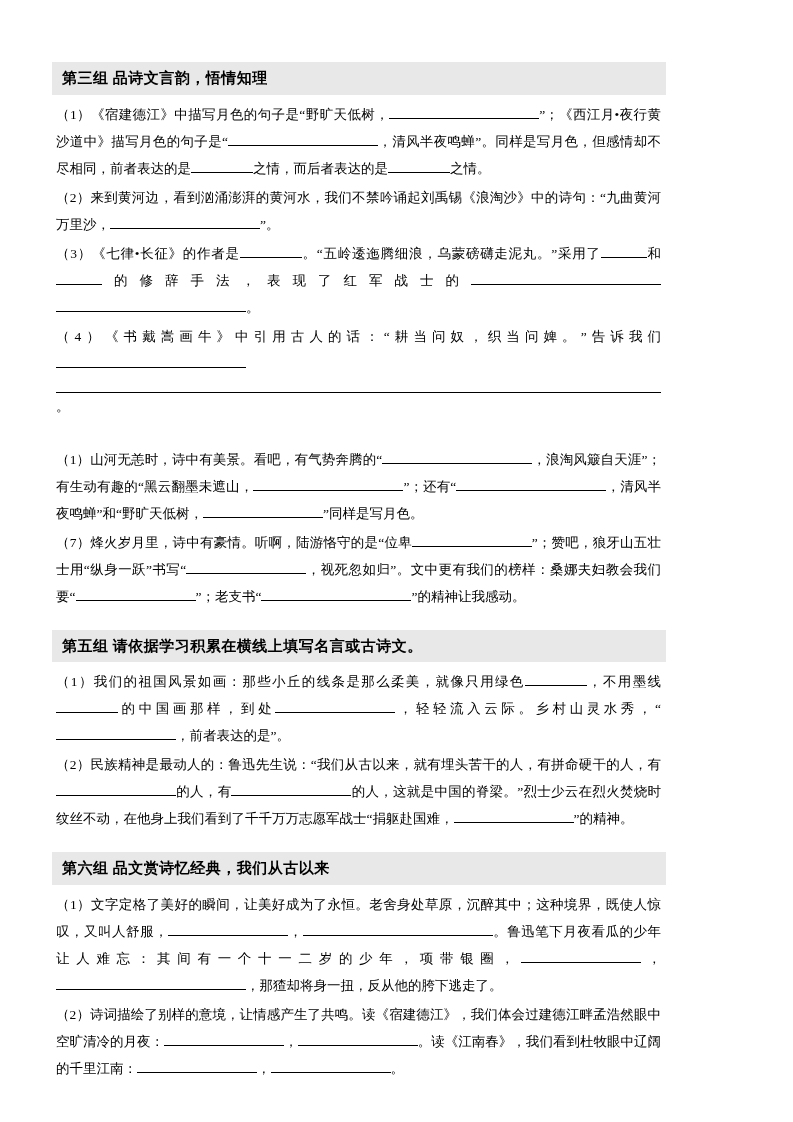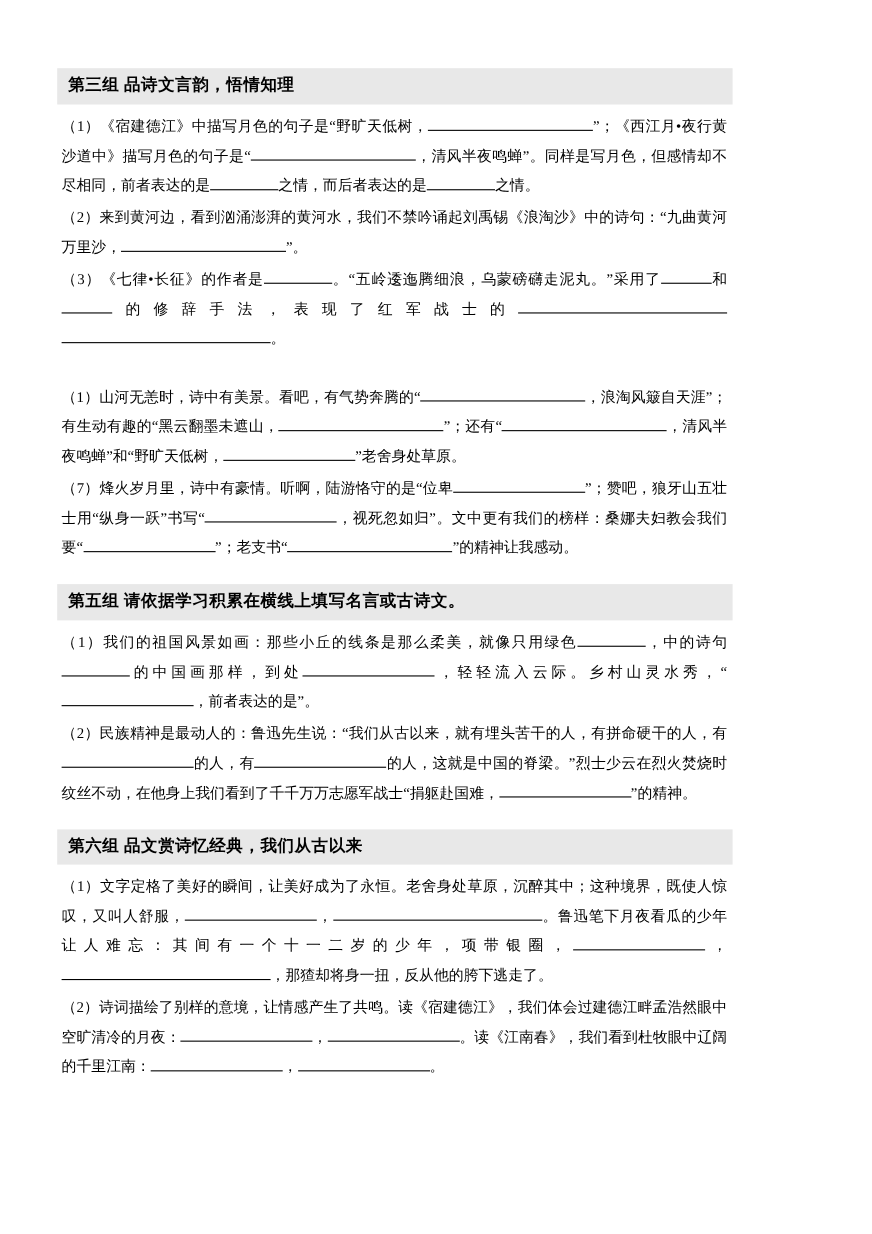--- a/index.html
+++ b/index.html
@@ -58,34 +58,35 @@
 <body>
 
 <div class="page">
   <div id="sections-root">
       <div class="section">
         <div class="section-header">第三组  品诗文言韵，悟情知理</div>
         <div class="body">
           <p class="q"><span>（1）《宿建德江》中描写月色的句子是“野旷天低树，</span><span class="blank b-xl"></span><span>”；《西江月•夜行黄沙道中》描写月色的句子是“</span><span class="blank b-xl"></span><span>，清风半夜鸣蝉”。同样是写月色，但感情却不尽相同，前者表达的是</span><span class="blank b-s"></span><span>之情，而后者表达的是</span><span class="blank b-s"></span><span>之情。</span></p>
           <p class="q"><span>（2）来到黄河边，看到汹涌澎湃的黄河水，我们不禁吟诵起刘禹锡《浪淘沙》中的诗句：“九曲黄河万里沙，</span><span class="blank b-xl"></span><span>”。</span></p>
           <p class="q"><span>（3）《七律•长征》的作者是</span><span class="blank b-s"></span><span>。“五岭逶迤腾细浪，乌蒙磅礴走泥丸。”采用了</span><span class="blank b-xs"></span><span>和</span><span class="blank b-xs"></span><span>的修辞手法，表现了红军战士的</span><span class="blank b-xxl"></span><span class="blank b-xxl"></span><span>。</span></p>
+          <p class="q"><span>（4）《书戴嵩画牛》中引用古人的话：“耕当问奴，织当问婢。”告诉我们</span><span class="blank b-xxl"></span><span class="b-full"></span><span>。</span></p>
         </div>
       </div>
       <div class="sec-gap"></div>
       <div class="section">
         <div class="body">
-          <p class="q"><span>（1）山河无恙时，诗中有美景。看吧，有气势奔腾的“</span><span class="blank b-xl"></span><span>，浪淘风簸自天涯”；有生动有趣的“黑云翻墨未遮山，</span><span class="blank b-xl"></span><span>”；还有“</span><span class="blank b-xl"></span><span>，清风半夜鸣蝉”和“野旷天低树，</span><span class="blank b-l"></span><span>”老舍身处草原。</span></p>
+          <p class="q"><span>（1）山河无恙时，诗中有美景。看吧，有气势奔腾的“</span><span class="blank b-xl"></span><span>，浪淘风簸自天涯”；有生动有趣的“黑云翻墨未遮山，</span><span class="blank b-xl"></span><span>”；还有“</span><span class="blank b-xl"></span><span>，清风半夜鸣蝉”和“野旷天低树，</span><span class="blank b-l"></span><span>”同样是写月色。</span></p>
           <p class="q"><span>（7）烽火岁月里，诗中有豪情。听啊，陆游恪守的是“位卑</span><span class="blank b-l"></span><span>”；赞吧，狼牙山五壮士用“纵身一跃”书写“</span><span class="blank b-l"></span><span>，视死忽如归”。文中更有我们的榜样：桑娜夫妇教会我们要“</span><span class="blank b-l"></span><span>”；老支书“</span><span class="blank b-xl"></span><span>”的精神让我感动。</span></p>
         </div>
       </div>
       <div class="sec-gap"></div>
       <div class="section">
         <div class="section-header">第五组  请依据学习积累在横线上填写名言或古诗文。</div>
         <div class="body">
-          <p class="q"><span>（1）我们的祖国风景如画：那些小丘的线条是那么柔美，就像只用绿色</span><span class="blank b-s"></span><span>，中的诗句</span><span class="blank b-s"></span><span>的中国画那样，到处</span><span class="blank b-l"></span><span>，轻轻流入云际。乡村山灵水秀，“</span><span class="blank b-l"></span><span>，前者表达的是”。</span></p>
+          <p class="q"><span>（1）我们的祖国风景如画：那些小丘的线条是那么柔美，就像只用绿色</span><span class="blank b-s"></span><span>，不用墨线</span><span class="blank b-s"></span><span>的中国画那样，到处</span><span class="blank b-l"></span><span>，轻轻流入云际。乡村山灵水秀，“</span><span class="blank b-l"></span><span>，前者表达的是”。</span></p>
           <p class="q"><span>（2）民族精神是最动人的：鲁迅先生说：“我们从古以来，就有埋头苦干的人，有拼命硬干的人，有</span><span class="blank b-l"></span><span>的人，有</span><span class="blank b-l"></span><span>的人，这就是中国的脊梁。”烈士少云在烈火焚烧时纹丝不动，在他身上我们看到了千千万万志愿军战士“捐躯赴国难，</span><span class="blank b-l"></span><span>”的精神。</span></p>
         </div>
       </div>
       <div class="sec-gap"></div>
       <div class="section">
         <div class="section-header">第六组  品文赏诗忆经典，我们从古以来</div>
         <div class="body">
           <p class="q"><span>（1）文字定格了美好的瞬间，让美好成为了永恒。老舍身处草原，沉醉其中；这种境界，既使人惊叹，又叫人舒服，</span><span class="blank b-l"></span><span>，</span><span class="blank b-xxl"></span><span>。鲁迅笔下月夜看瓜的少年让人难忘：其间有一个十一二岁的少年，项带银圈，</span><span class="blank b-l"></span><span>，</span><span class="blank b-xxl"></span><span>，那猹却将身一扭，反从他的胯下逃走了。</span></p>
           <p class="q"><span>（2）诗词描绘了别样的意境，让情感产生了共鸣。读《宿建德江》，我们体会过建德江畔孟浩然眼中空旷清冷的月夜：</span><span class="blank b-l"></span><span>，</span><span class="blank b-l"></span><span>。读《江南春》，我们看到杜牧眼中辽阔的千里江南：</span><span class="blank b-l"></span><span>，</span><span class="blank b-l"></span><span>。</span></p>
         </div>

